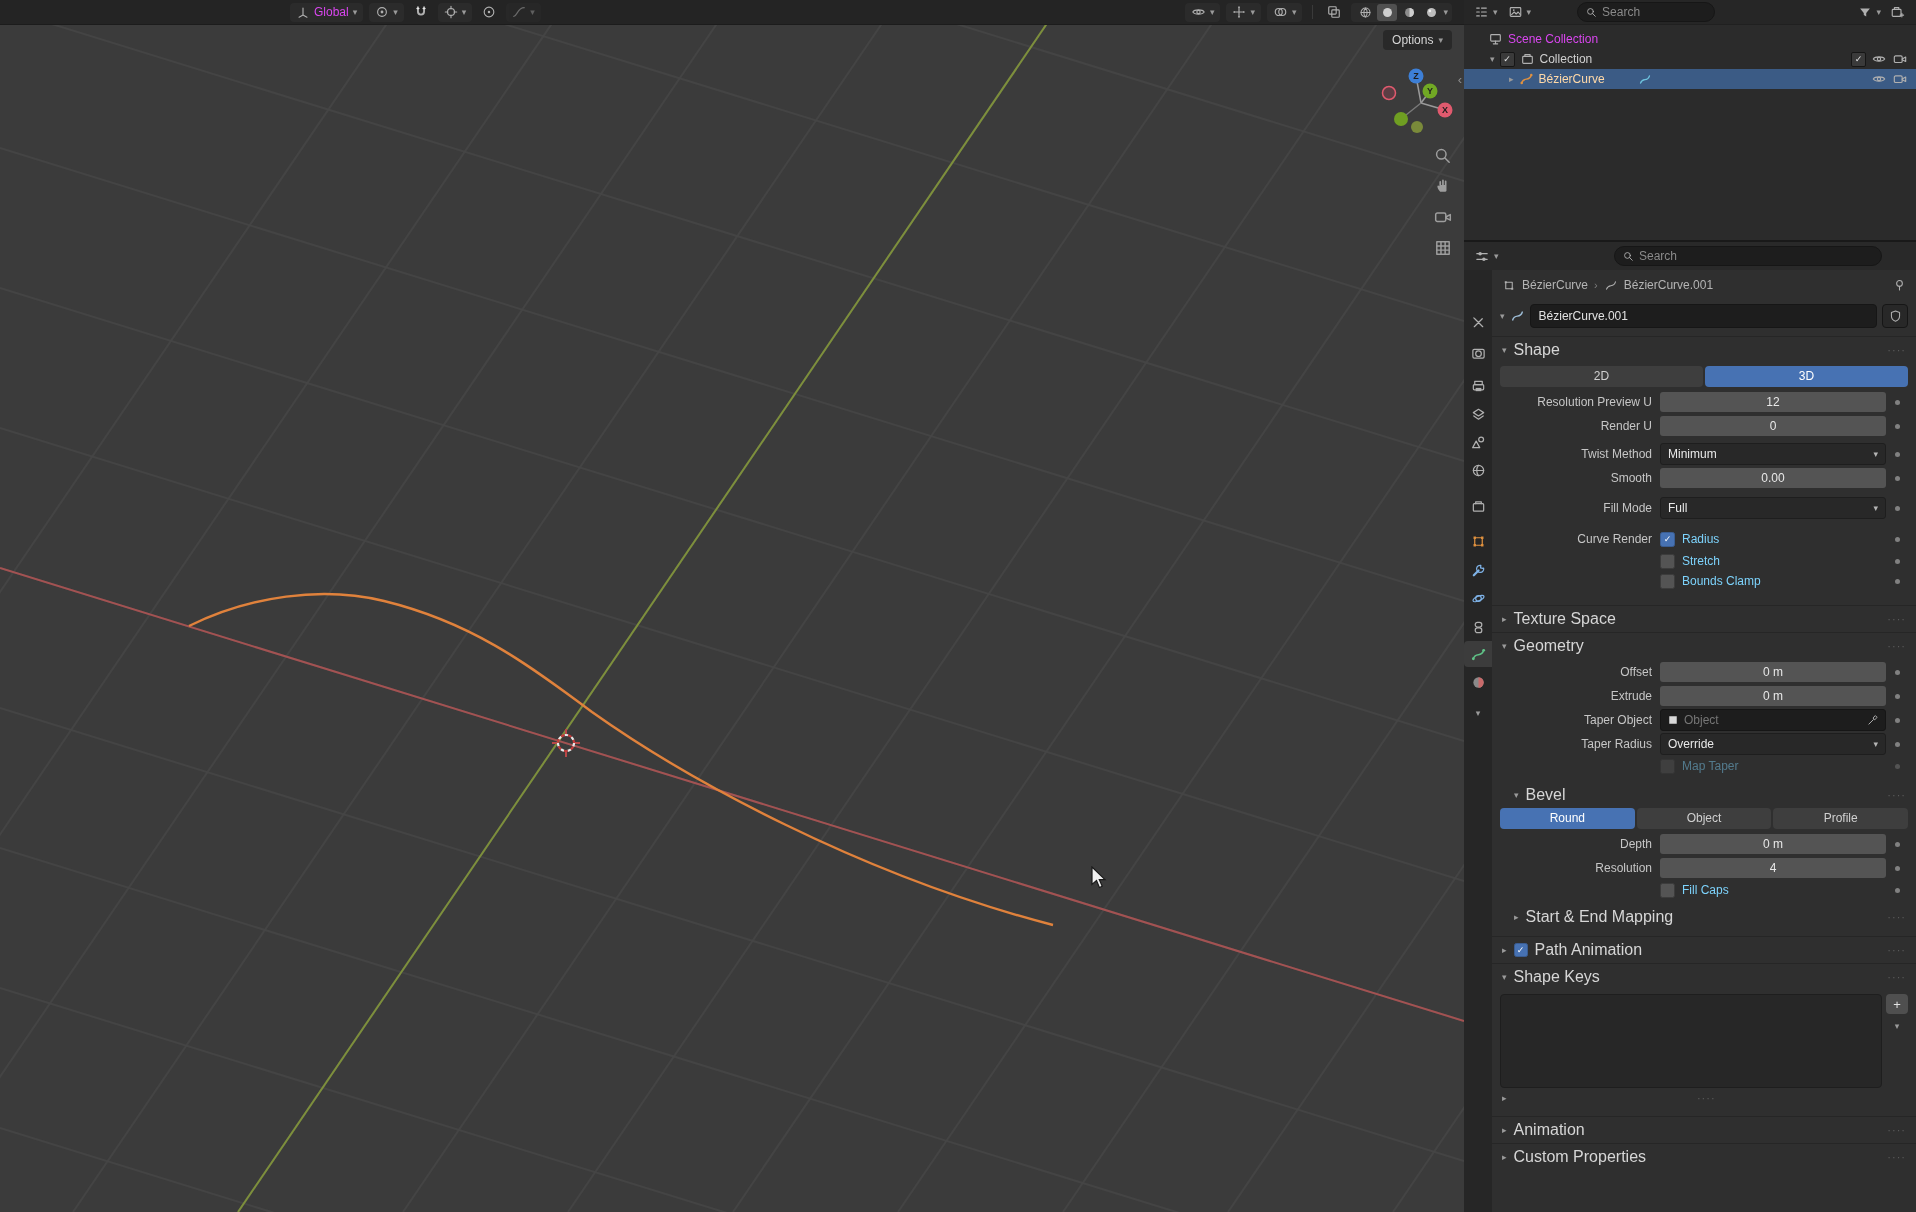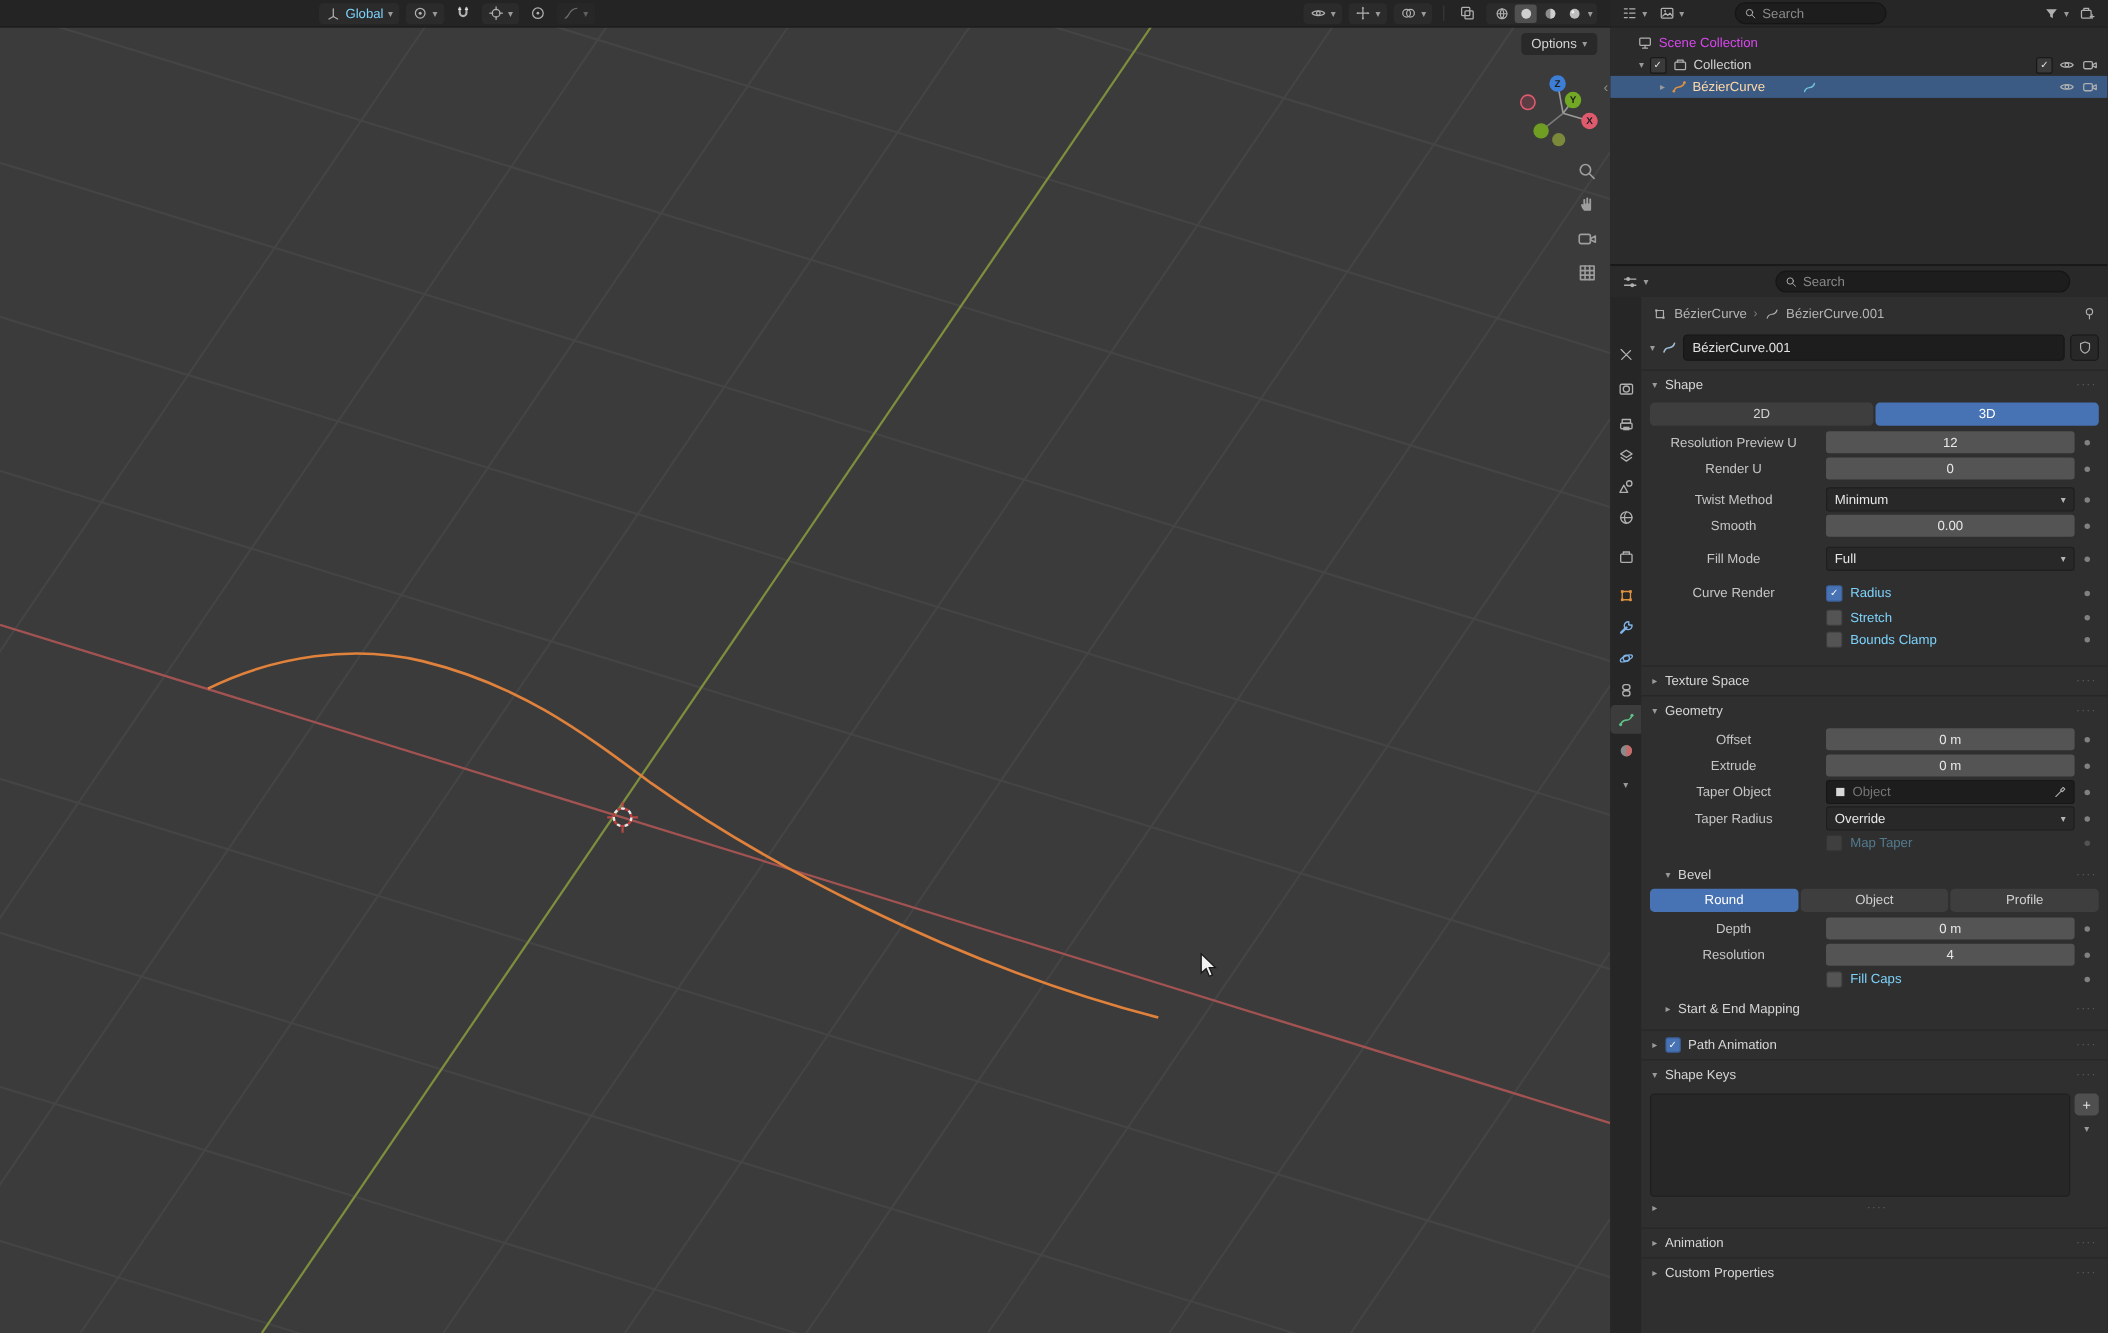--- a/index.html
+++ b/index.html
@@ -62,25 +62,25 @@
   .bcrow{height:30px;display:flex;align-items:center;gap:6px;padding:0 10px;color:#b4b4b4;}
   .bcsep{color:#7d7d7d;font-size:11px;}
   .dbrow{height:24px;display:flex;align-items:center;gap:5px;margin:4px 8px 8px 8px;}
   .dbfield{flex:1;height:22px;background:#1d1d1d;border:1px solid #161616;border-radius:4px;
     display:flex;align-items:center;padding:0 8px;color:#e2e2e2;}
   .shield-btn{width:24px;height:22px;background:#282828;border:1px solid #161616;border-radius:4px;
     display:flex;align-items:center;justify-content:center;}
 
   .phead{display:flex;align-items:center;gap:7px;height:26px;padding:0 10px;border-top:1px solid #262626;color:#d6d6d6;}
   .phead.sub{padding-left:22px;border-top:none;}
-  .ptitle{font-size:12px;}
+  .ptitle{font-size:16px;}
   .pbody{padding:3px 0 6px 0;}
 
   .prow{display:flex;align-items:center;height:20px;margin:0 8px 4px 8px;}
-  .plabel{width:152px;flex:none;text-align:center;margin-right:8px;color:#c6c6c6;white-space:nowrap;}
+  .plabel{width:152px;flex:none;text-align:right;margin-right:8px;color:#c6c6c6;white-space:nowrap;}
   .pfield{flex:1;height:20px;border-radius:3px;display:flex;align-items:center;color:#e8e8e8;}
   .pfield.slider{background:#545454;justify-content:center;}
   .pfield.dropdown{background:#282828;border:1px solid #1e1e1e;padding:0 7px;}
   .pfield.objfield{background:#1d1d1d;border:1px solid #161616;padding:0 6px;gap:5px;}
   .fcar{margin-left:auto;font-size:9px;color:#b5b5b5;}
   .ph{color:#767676;}
   .pdot{width:22px;flex:none;display:flex;align-items:center;justify-content:center;}
   .dot{width:5px;height:5px;border-radius:50%;background:#818181;}
   .cbx{width:13px;height:13px;border-radius:2.5px;background:#545454;border:1px solid #3c3c3c;flex:none;
     display:flex;align-items:center;justify-content:center;color:#fff;font-size:9px;line-height:1;}
@@ -137,21 +137,21 @@
     <line x1="238" y1="1212" x2="1063" y2="0" style="stroke:var(--axis_green,#7d8f3c);stroke-width:2"></line>
     <path d="M189,626 C250,596 322,586 384,601 C470,622 525,662 592,712 C685,778 860,875 1053,925" style="stroke:var(--curve_orange,#e0823c);stroke-width:2.4;fill:none"></path>
   </svg>
 
   <div id="vp-header">
     <div class="hgrp" style="margin-left:290px">
       <div class="hpill">
         <svg class="ic" width="14" height="14" viewBox="0 0 16 16">
           <path d="M8 11.5V3.5M8 11.5 3.5 14M8 11.5 12.5 14"></path>
         </svg>
-        <span style="color:#7dd3fc">Global</span>
+        <span style="color:#d946ef">Global</span>
         <span class="car">▾</span>
       </div>
       <div class="hpill">
         <svg class="ic" width="14" height="14" viewBox="0 0 16 16">
           <circle cx="8" cy="8" r="5"></circle>
             <circle class="f" cx="8" cy="8" r="1.6"></circle>
         </svg>
         <span class="car">▾</span>
       </div>
       <div class="hbtn">

